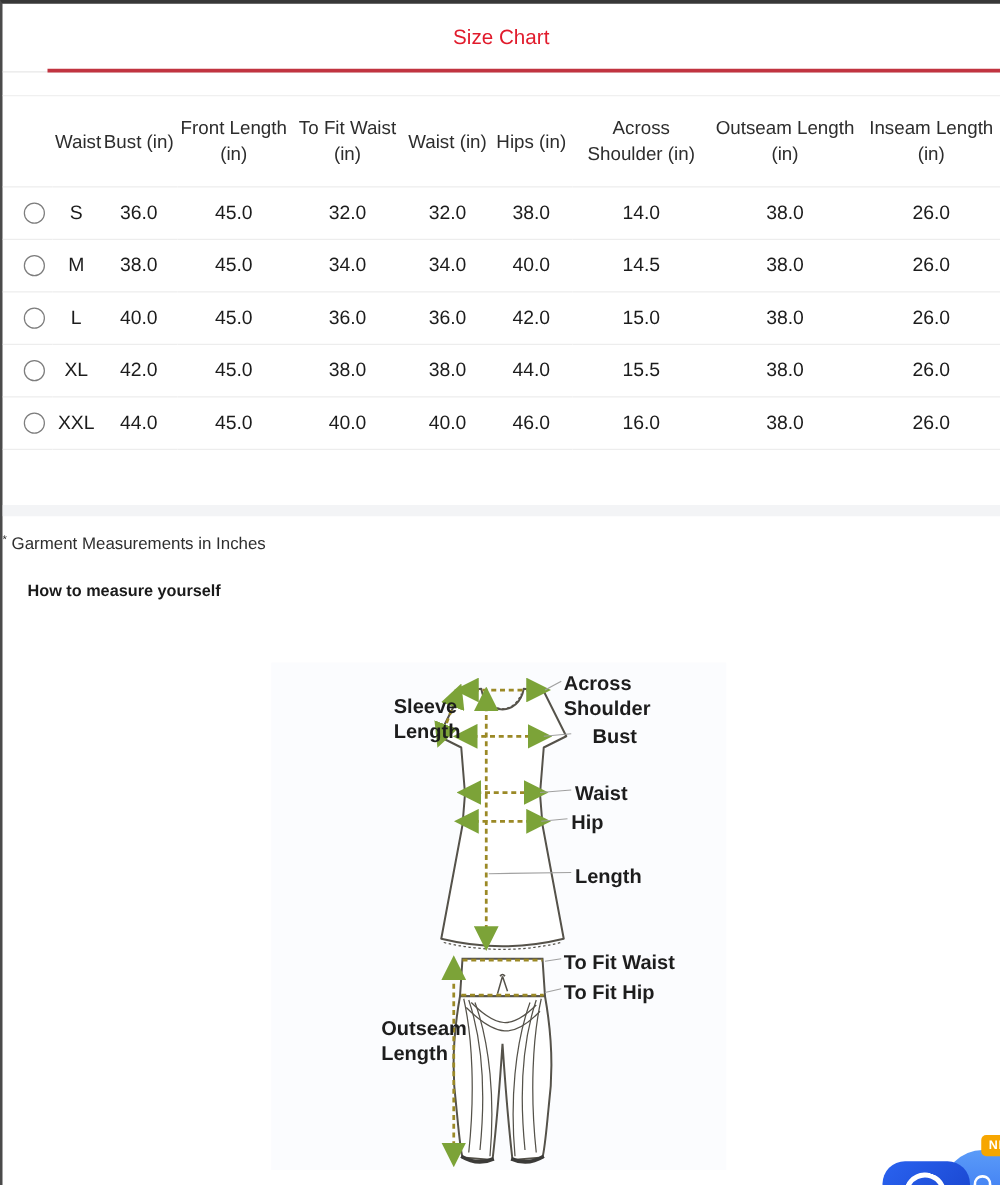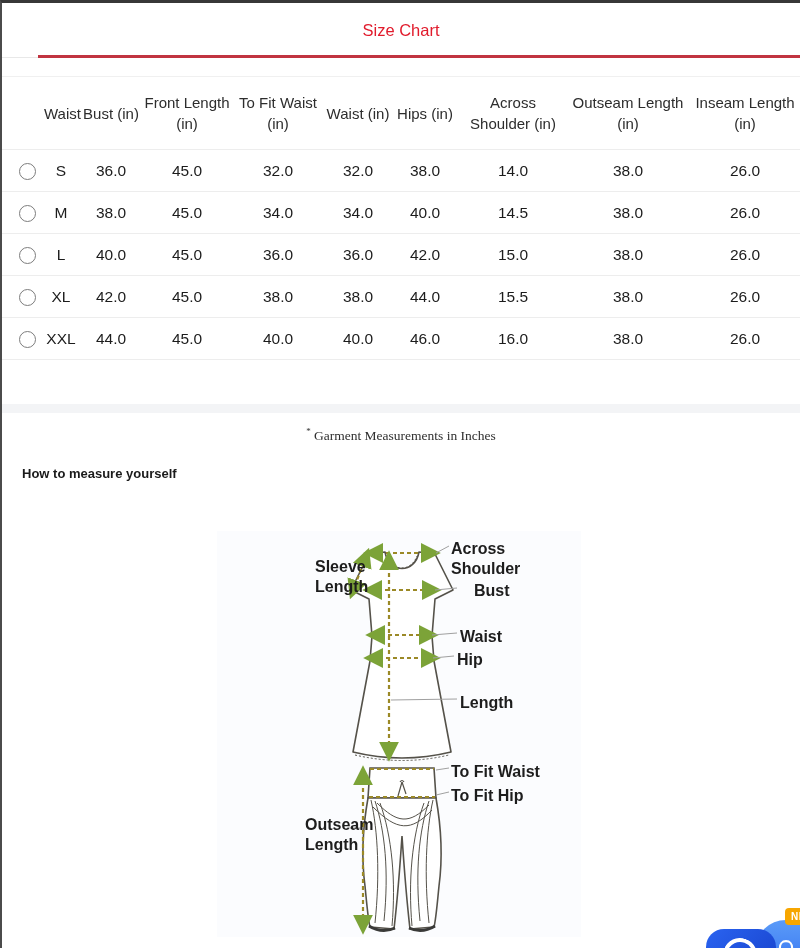--- a/index.html
+++ b/index.html
@@ -17,21 +17,21 @@
   .tab.active::after{content:"";position:absolute;left:36px;right:0;bottom:-1px;height:3px;background:#c13440;}
   .subline{height:18px;border-bottom:1px solid #f0f0f0;}
   
   table.size-table{width:100%;border-collapse:collapse;table-layout:fixed;}
   .size-table th{font-weight:400;font-size:15px;color:#2d2d2d;padding:15px 2px;line-height:1.4;text-align:center;vertical-align:middle;}
   .size-table td{font-size:15.5px;color:#1c1c1c;text-align:center;height:41px;border-top:1px solid #ededed;padding:0 2px;}
   .size-table tr.data-row:last-child td{border-bottom:1px solid #ededed;}
   .radio{display:inline-block;width:17px;height:17px;border:1.5px solid #7d7d7d;border-radius:50%;background:#fff;box-sizing:border-box;vertical-align:middle;cursor:pointer;margin-left:10px;}
   
   .band{height:9px;background:#f3f4f6;margin-top:44px;}
-  .footnote{text-align:center;font-size:13.5px;color:#2e2e2e;margin-top:13px;font-family:Liberation Serif, serif;}
+  .footnote{font-size:13.5px;color:#2e2e2e;margin-top:13px;}
   .footnote sup{font-size:9px;}
   .section-heading{font-size:13px;font-weight:700;color:#1a1a1a;margin:22px 0 0 20px;}
   
   .diagram{position:relative;width:364px;height:406px;margin:50px 0 0 215px;background:#fbfcfe;}
   .diagram svg{position:absolute;left:0;top:0;}
   .dlabel{position:absolute;font-size:16px;font-weight:700;color:#1d1d1d;line-height:1.3;}
   .nowrap{white-space:nowrap;}
   .w56{width:56px;}
   .w70{width:70px;}
   

